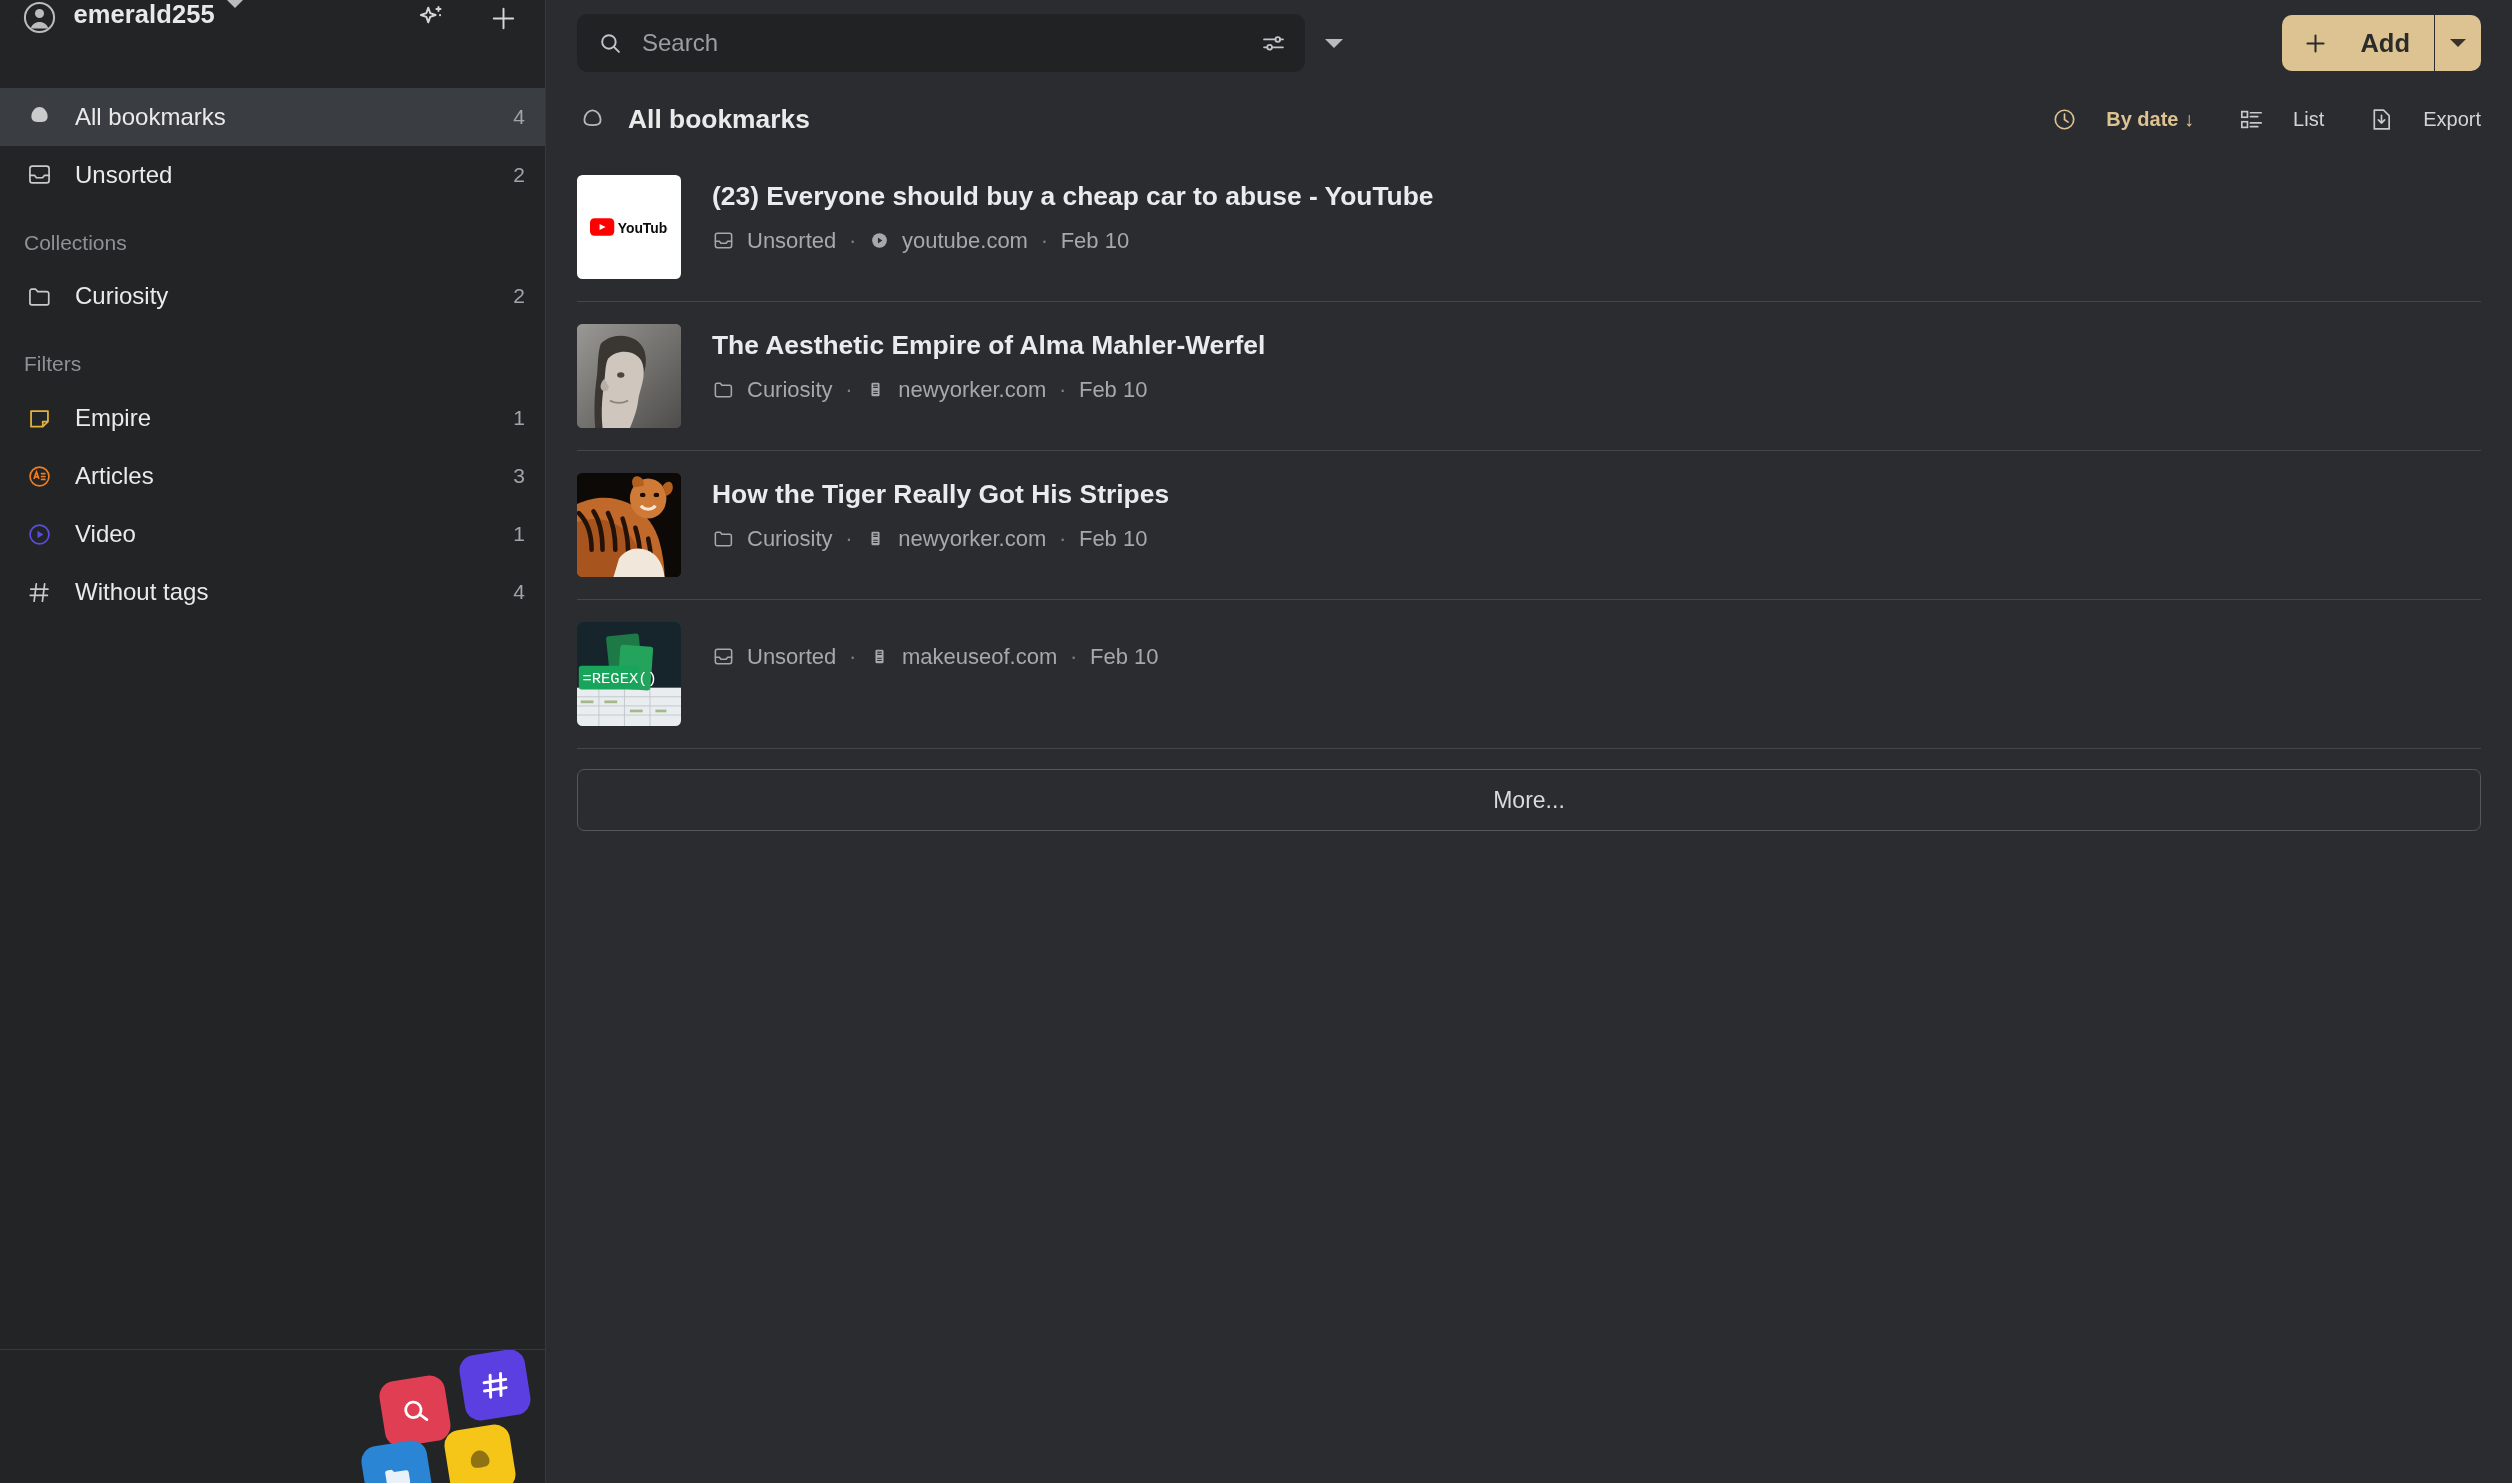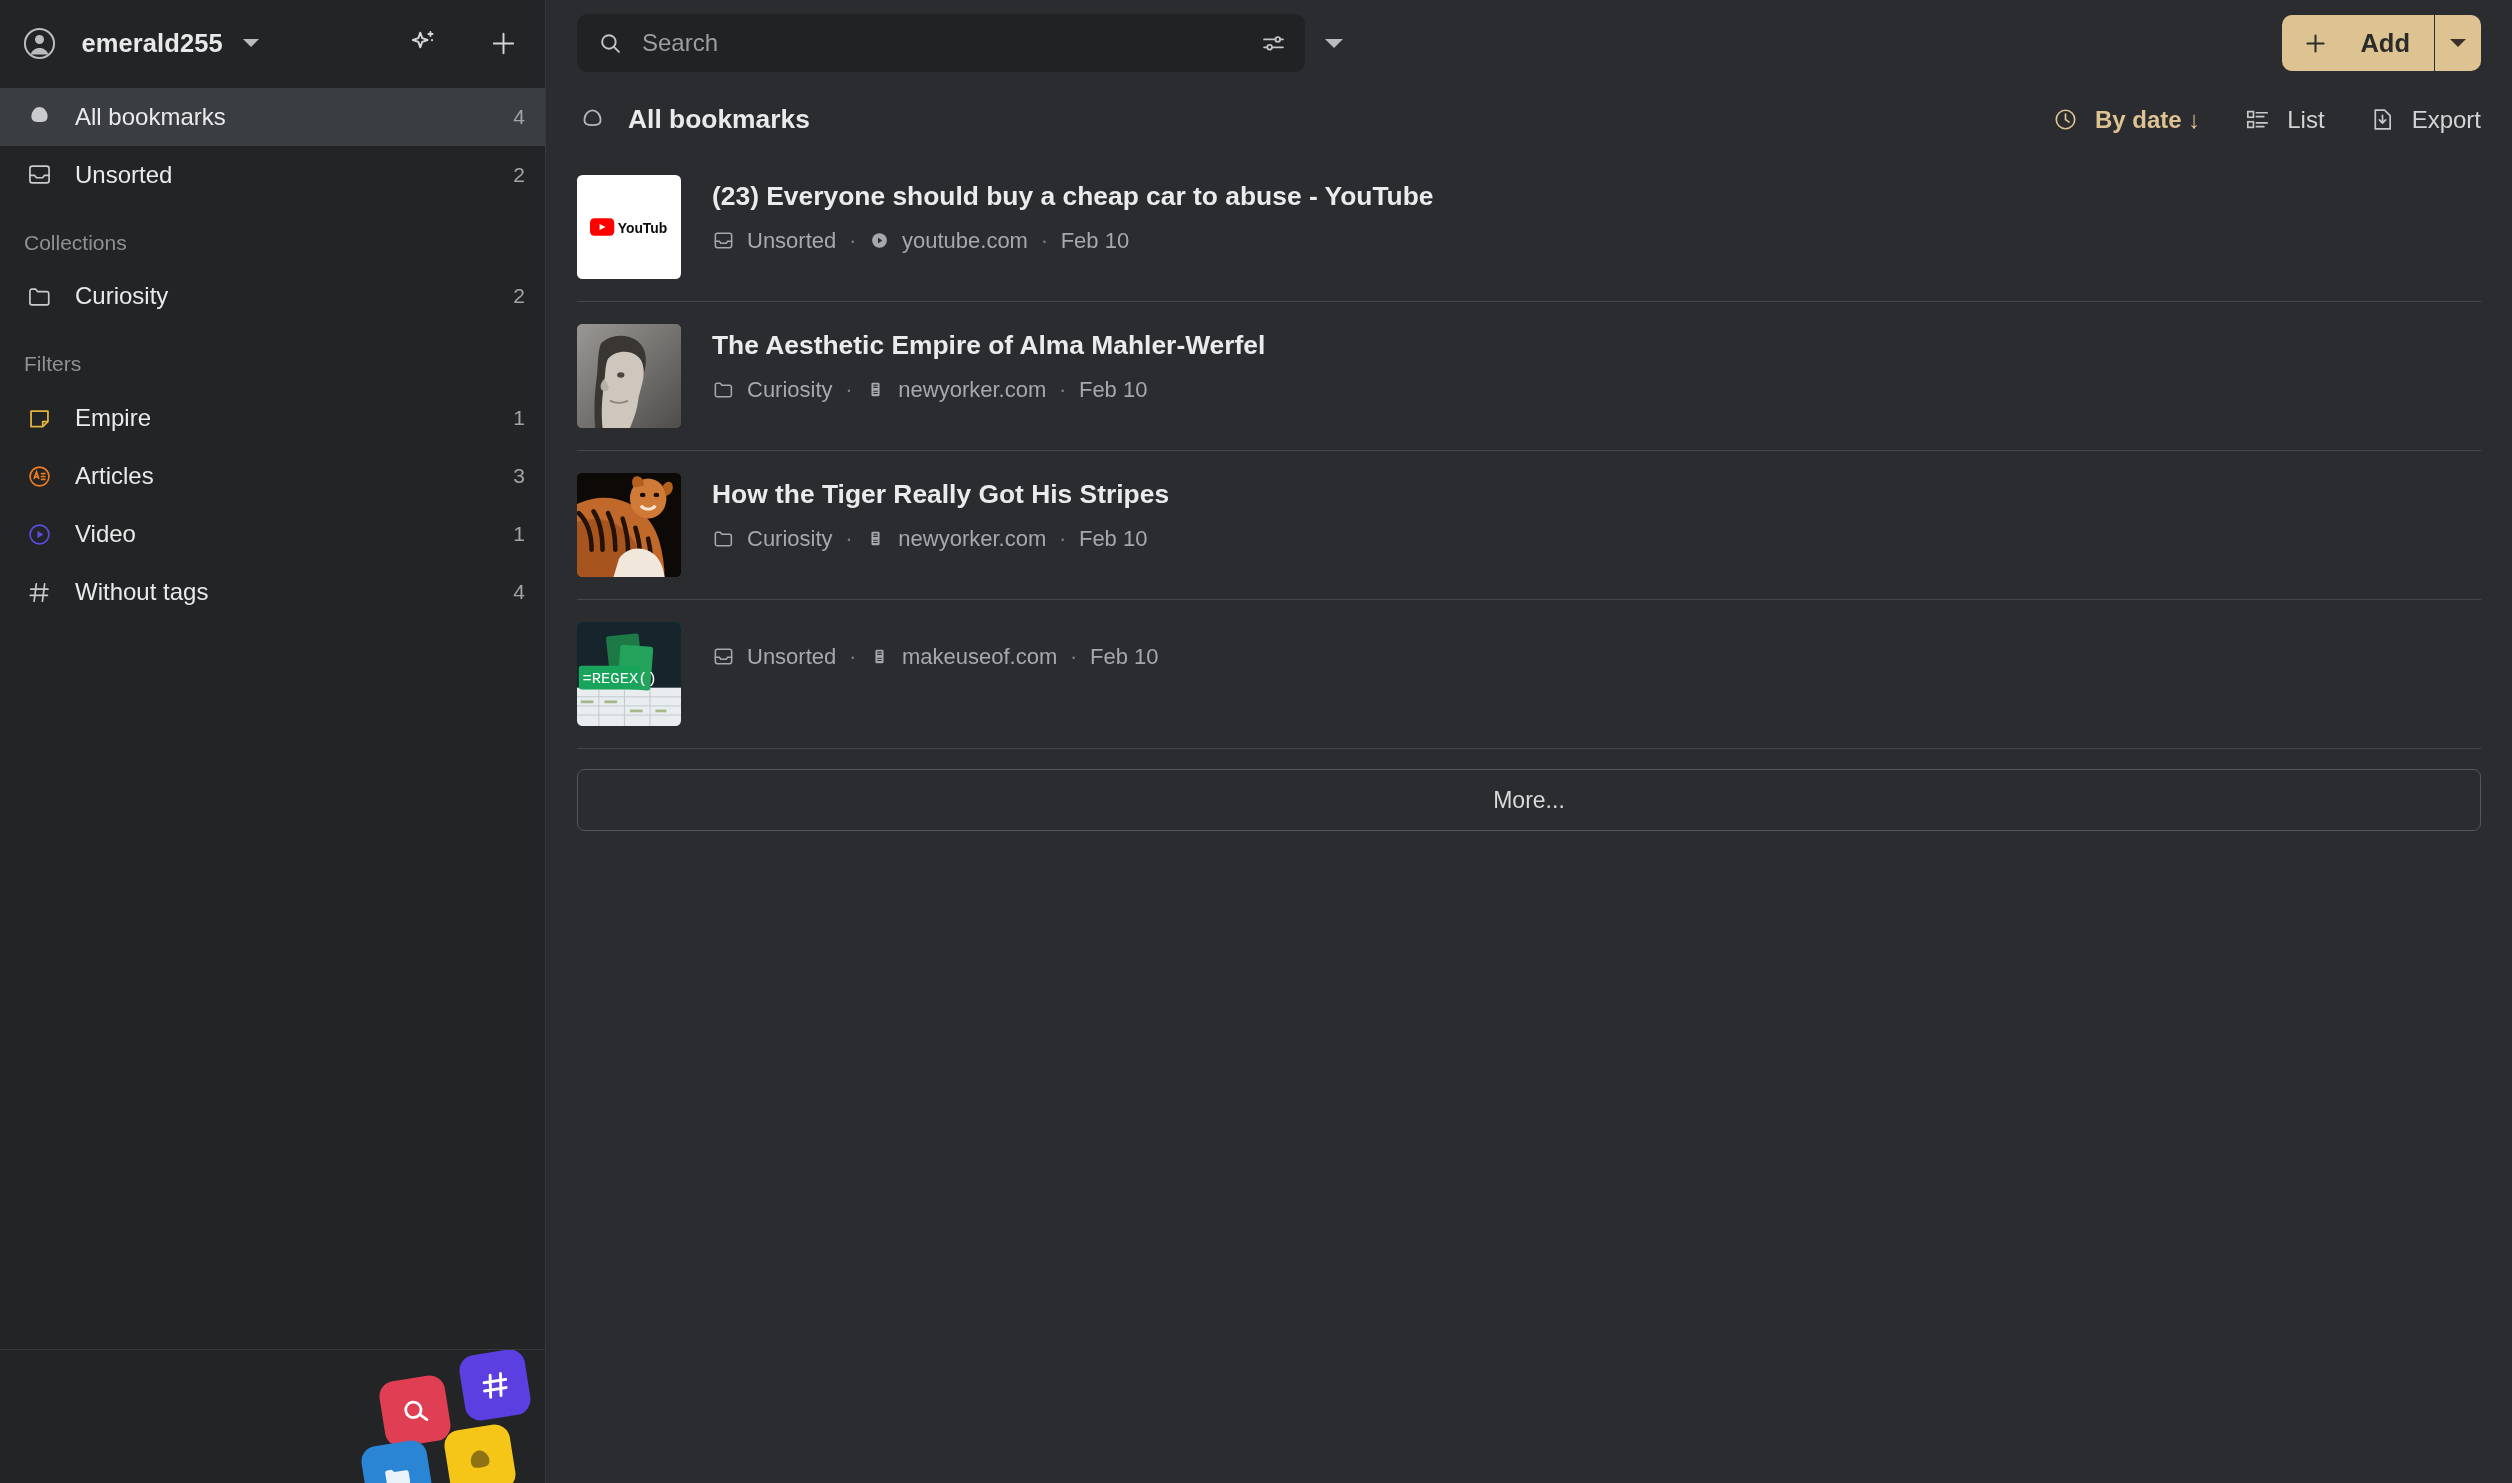--- a/index.html
+++ b/index.html
@@ -14,22 +14,22 @@
 
   
   .sidebar {
     width: 546px; height: 1484px;
     background: #222426;
     border-right: 0.9px solid #36393c;
     display: flex; flex-direction: column;
     position: relative; flex: 0 0 546px;
   }
   .side-top {
-    height: 86px; display: flex; align-items: center;
-    padding: 0 24px 0 22px; gap: 8px;
+    height: 86px; display: flex; align-items: flex-start;
+    padding: 0 24px 0 22px; gap: 0;
   }
   .avatar { width: 35px; height: 35px; flex: 0 0 35px; }
   .user-name {
     font-size: 25.5px; font-weight: bold; color: #e8e8e8;
     margin-left: 16.4px; letter-spacing: 0.1px; white-space: nowrap;
   }
   .caret-dn {
     margin-left: 12.7px; width: 0; height: 0;
     border-left: 8.2px solid transparent; border-right: 8.2px solid transparent;
     border-top: 8.2px solid #b9bbbd;
@@ -107,22 +107,22 @@
     width: 0; height: 0;
     border-left: 8.2px solid transparent; border-right: 8.2px solid transparent;
     border-top: 8.2px solid #3a3228;
   }
 
   .subbar { height: 67px; display: flex; align-items: center; padding: 0 31px 0 31px; }
   .subbar-title-wrap { display: flex; align-items: center; gap: 20px; }
   .subbar-title { font-size: 26.4px; font-weight: bold; color: #e9eaea; }
   .subbar-spacer { flex: 1 1 auto; }
   .subbar-action {
-    display: flex; align-items: center; gap: 16px; cursor: pointer;
-    font-size: 24px; color: #d2d4d6; font-weight: bold;
+    display: flex; align-items: center; gap: 28px; cursor: pointer;
+    font-size: 20px; color: #d2d4d6; font-weight: bold;
   }
   .subbar-action.plain { font-weight: normal; color: #d2d4d6; }
   .subbar-action.accent { color: #ddc392; }
   .subbar-action + .subbar-action { margin-left: 44px; }
 
   .list { padding: 0 31px; }
   .row {
     display: flex; align-items: flex-start;
     padding: 22px 0 22px 0; border-bottom: 0.9px solid #44474a;
     cursor: pointer; position: relative;

